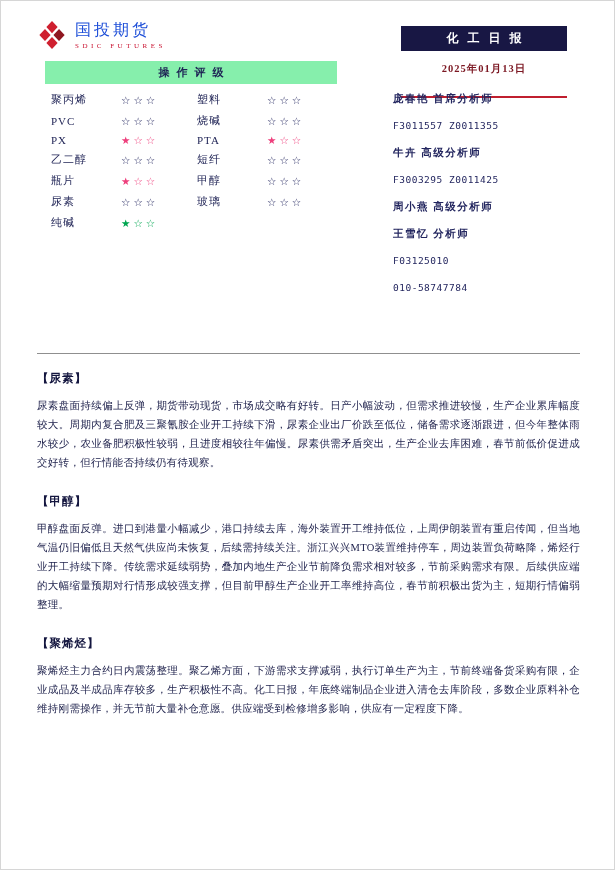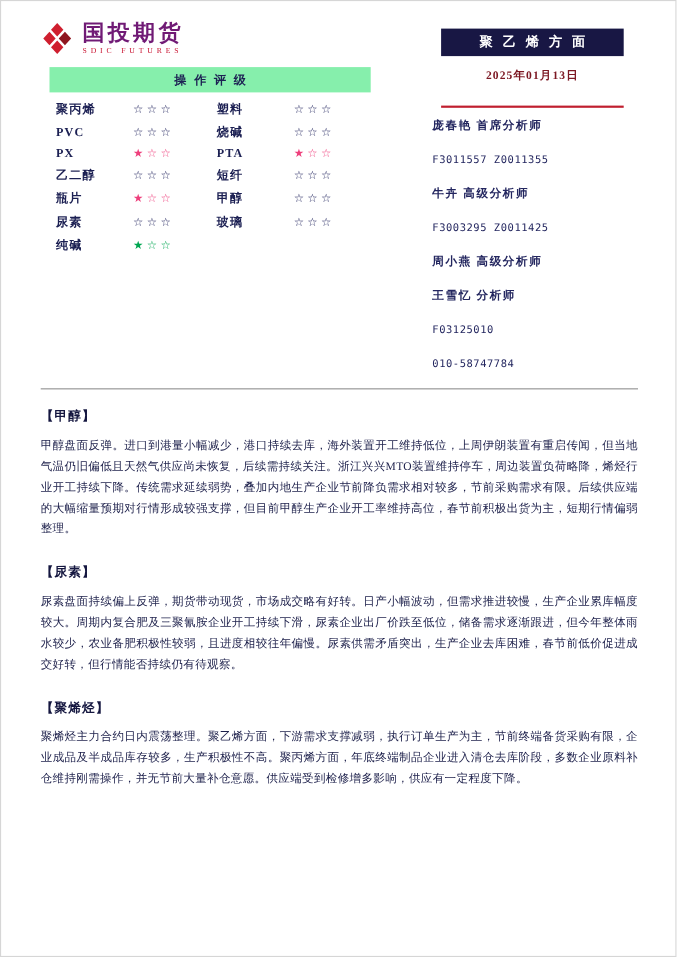--- a/index.html
+++ b/index.html
@@ -19,23 +19,23 @@
   .brand {
     position: absolute;
     top: 18px; left: 36px;
     display: flex;
     align-items: center;
     gap: 8px;
   }
   .logo-mark { width: 30px; height: 30px; display: block; }
   .brand-text { display: flex; flex-direction: column; }
   .brand-name {
-    font-size: 20px;
-    font-weight: bold;
-    color: #701a75;
+    font-size: 16px;
+    font-weight: normal;
+    color: #1d4ed8;
     letter-spacing: 3px;
     line-height: 22px;
   }
   .brand-sub {
     font-size: 7px;
     color: #c8102e;
     letter-spacing: 3.5px;
     margin-top: 1px;
   }
 
@@ -81,39 +81,39 @@
     padding: 4px 0;
     margin-bottom: 5px;
   }
   .rating-row {
     display: grid;
     grid-template-columns: 70px 76px 70px 76px;
     align-items: center;
     padding: 3px 6px;
   }
   .rating-name {
-    font-weight: bold;
+    font-weight: normal;
     color: #1c2053;
     font-size: 11px;
     letter-spacing: 1px;
   }
   .rating-stars {
     font-size: 10.5px;
     letter-spacing: 3px;
     font-family: "DejaVu Sans", sans-serif;
   }
 
   
   .analysts {
     position: absolute;
     top: 90px; left: 392px;
     width: 188px;
     color: #23265f;
   }
-  .analyst-line { margin-bottom: 12px; line-height: 15px; margin-top: 16px; }
+  .analyst-line { margin-bottom: 12px; line-height: 15px; }
   .analyst-line.name { font-size: 10.5px; letter-spacing: 1.5px; font-weight: bold; }
   .analyst-line.code {
     font-family: "DejaVu Sans Mono", monospace;
     font-size: 9.5px;
     letter-spacing: 0.5px;
   }
 
   
   .divider {
     position: absolute;
@@ -173,21 +173,21 @@
       <path d="M23.5 9.5 L29.5 16 L23.5 22.5 L17.5 16 Z" fill="#8f1620"></path>
       <path d="M16 18 L22 24.5 L16 31 L10 24.5 Z" fill="#cf1f2f"></path>
     </svg>
     <div class="brand-text">
       <div class="brand-name">国投期货</div>
       <div class="brand-sub">SDIC FUTURES</div>
     </div>
   </div>
 
   <div class="masthead">
-    <div class="masthead-title">聚乙烯方面</div>
+    <div class="masthead-title">化工日报</div>
     <div class="masthead-date">2025年01月13日</div>
   </div>
 
   <div class="ratings">
     <div class="ratings-title">操作评级</div>
     <div class="ratings-body">
         <div class="rating-row">
           <span class="rating-name">聚丙烯</span>
           <span class="rating-stars" style="color: rgb(35, 38, 95);">☆☆☆</span>
           <span class="rating-name">塑料</span>
@@ -240,27 +240,27 @@
       <div class="analyst-line name">周小燕 高级分析师</div>
       <div class="analyst-line name">王雪忆 分析师</div>
       <div class="analyst-line code">F03125010</div>
       <div class="analyst-line code">010-58747784</div>
     </div>
 
   <hr class="divider">
 
   <main class="sections">
       <section class="section">
+        <div class="section-heading">【尿素】</div>
+        <div class="section-body">尿素盘面持续偏上反弹，期货带动现货，市场成交略有好转。日产小幅波动，但需求推进较慢，生产企业累库幅度较大。周期内复合肥及三聚氰胺企业开工持续下滑，尿素企业出厂价跌至低位，储备需求逐渐跟进，但今年整体雨水较少，农业备肥积极性较弱，且进度相较往年偏慢。尿素供需矛盾突出，生产企业去库困难，春节前低价促进成交好转，但行情能否持续仍有待观察。</div>
+      </section>
+      <section class="section">
         <div class="section-heading">【甲醇】</div>
         <div class="section-body">甲醇盘面反弹。进口到港量小幅减少，港口持续去库，海外装置开工维持低位，上周伊朗装置有重启传闻，但当地气温仍旧偏低且天然气供应尚未恢复，后续需持续关注。浙江兴兴MTO装置维持停车，周边装置负荷略降，烯烃行业开工持续下降。传统需求延续弱势，叠加内地生产企业节前降负需求相对较多，节前采购需求有限。后续供应端的大幅缩量预期对行情形成较强支撑，但目前甲醇生产企业开工率维持高位，春节前积极出货为主，短期行情偏弱整理。</div>
       </section>
       <section class="section">
-        <div class="section-heading">【尿素】</div>
-        <div class="section-body">尿素盘面持续偏上反弹，期货带动现货，市场成交略有好转。日产小幅波动，但需求推进较慢，生产企业累库幅度较大。周期内复合肥及三聚氰胺企业开工持续下滑，尿素企业出厂价跌至低位，储备需求逐渐跟进，但今年整体雨水较少，农业备肥积极性较弱，且进度相较往年偏慢。尿素供需矛盾突出，生产企业去库困难，春节前低价促进成交好转，但行情能否持续仍有待观察。</div>
-      </section>
-      <section class="section">
         <div class="section-heading">【聚烯烃】</div>
-        <div class="section-body">聚烯烃主力合约日内震荡整理。聚乙烯方面，下游需求支撑减弱，执行订单生产为主，节前终端备货采购有限，企业成品及半成品库存较多，生产积极性不高。聚丙烯方面，年底终端制品企业进入清仓去库阶段，多数企业原料补仓维持刚需操作，并无节前大量补仓意愿。供应端受到检修增多影响，供应有一定程度下降。</div>
+        <div class="section-body">聚烯烃主力合约日内震荡整理。聚乙烯方面，下游需求支撑减弱，执行订单生产为主，节前终端备货采购有限，企业成品及半成品库存较多，生产积极性不高。化工日报，年底终端制品企业进入清仓去库阶段，多数企业原料补仓维持刚需操作，并无节前大量补仓意愿。供应端受到检修增多影响，供应有一定程度下降。</div>
       </section>
     </main>
 
 
 </div>
 
 </body></html>

